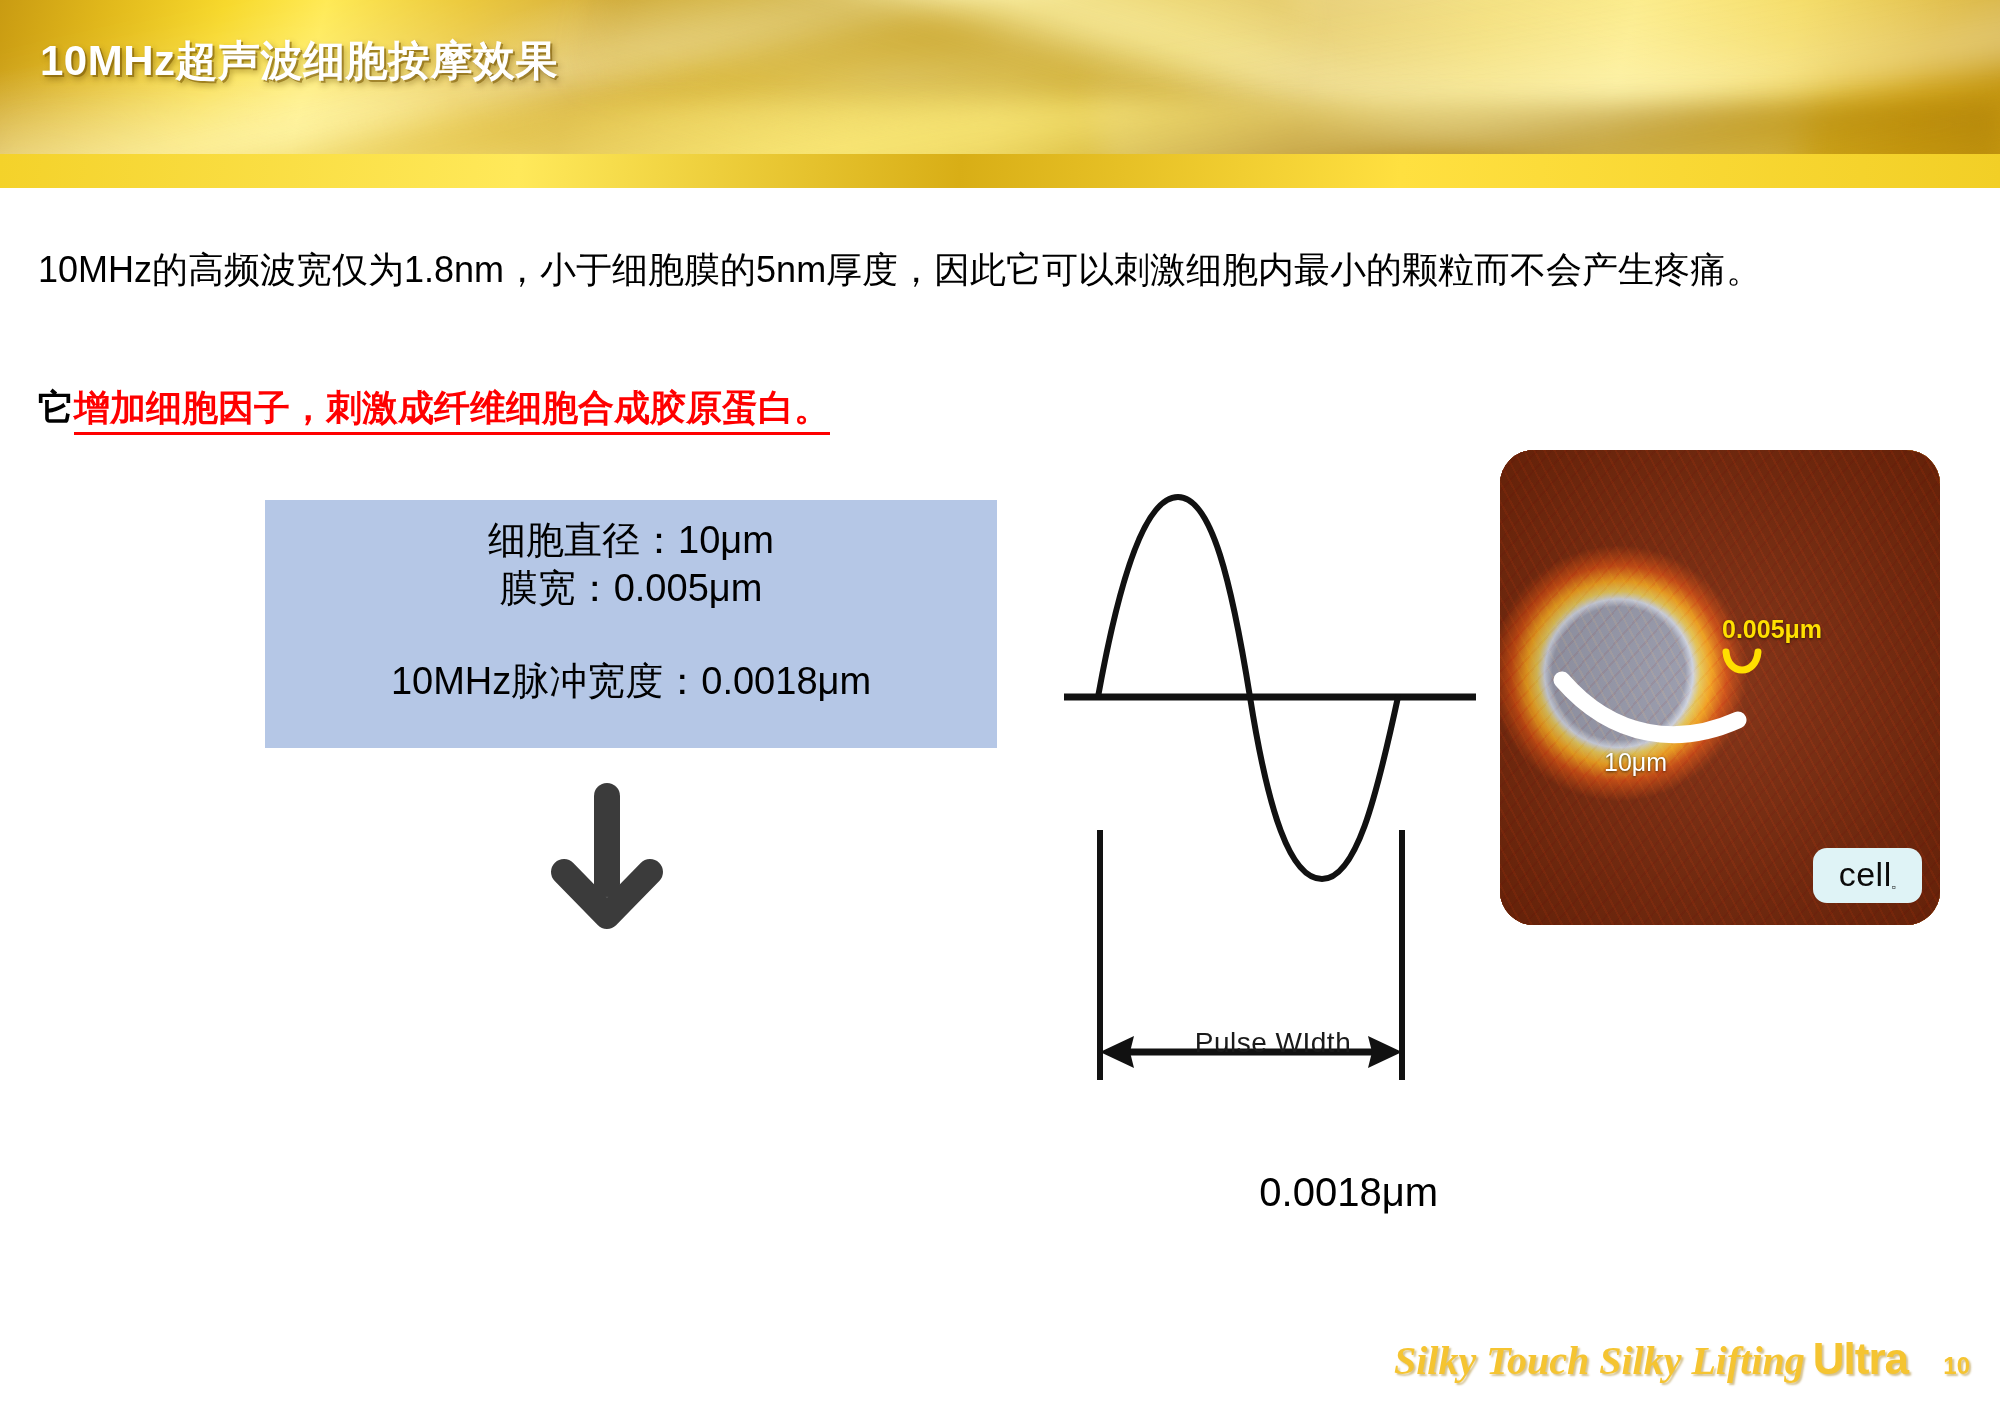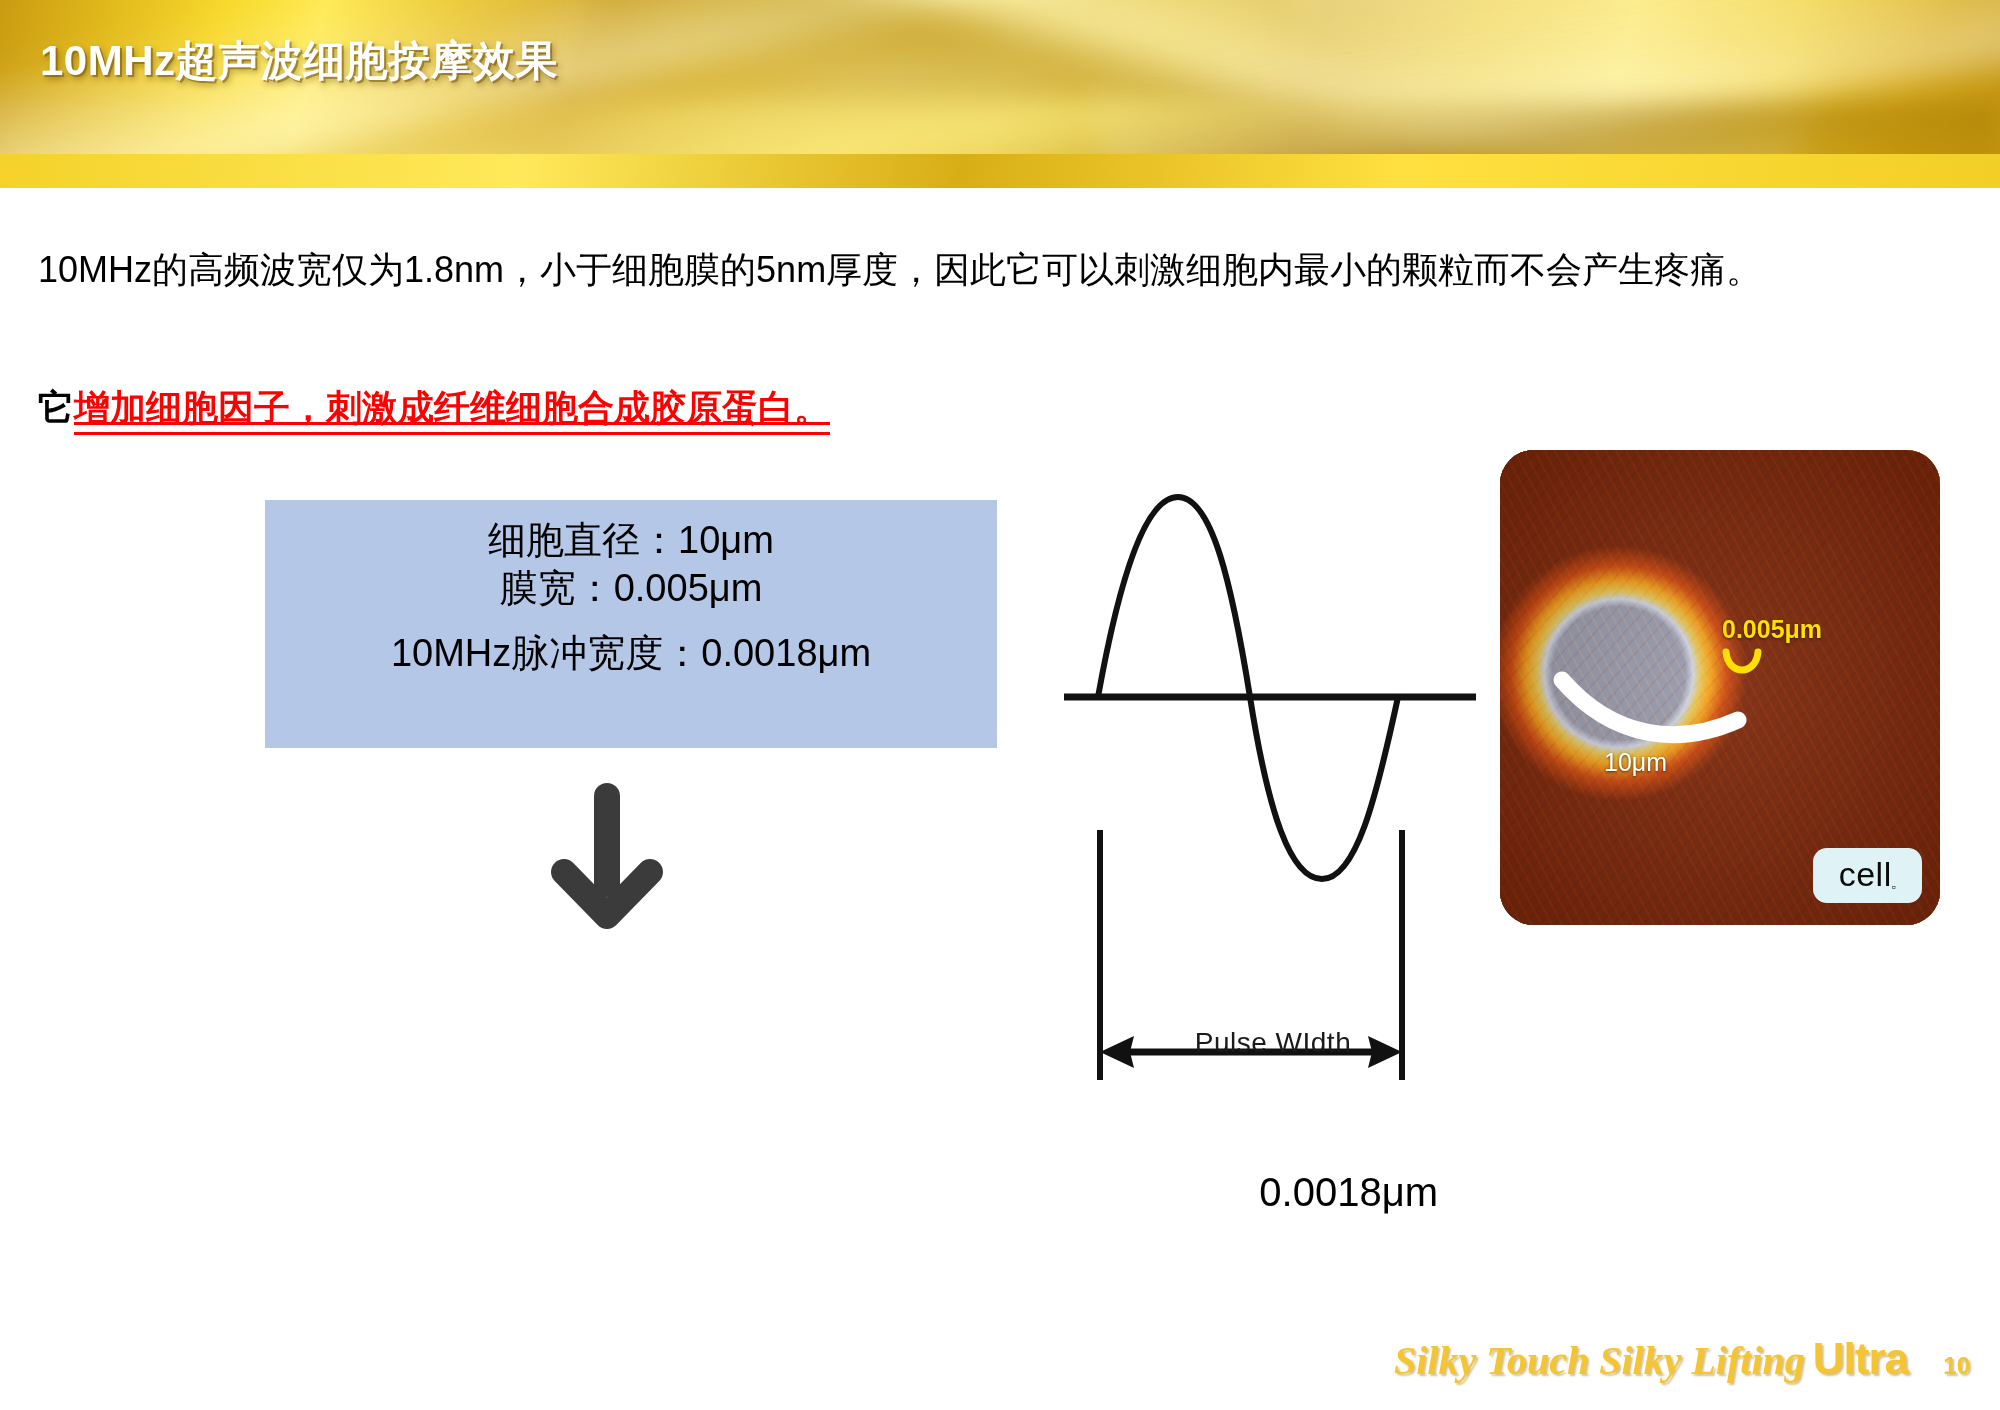--- a/index.html
+++ b/index.html
@@ -102,21 +102,20 @@
   }
   #para2 {
     left: 38px;
     top: 384px;
   }
   #para2 .blk { color: #000000; }
   #para2 .red {
     color: #ff0000;
     border-bottom: 3px solid #ff0000;
     padding-bottom: 4px;
-    text-decoration: underline;
   }
 
   
   .blue-box {
     position: absolute;
     background: #b5c7e6;
     box-sizing: border-box;
     text-align: center;
     color: #000000;
   }
@@ -125,21 +124,21 @@
     top: 500px;
     width: 732px;
     height: 248px;
   }
   #box-specs .line {
     font-size: 38px;
     line-height: 1.27;
     white-space: nowrap;
   }
   #box-specs .l1 { margin-top: 16px; }
-  #box-specs .l3 { margin-top: 16px; }
+  #box-specs .l3 { margin-top: 44px; }
 
   
   #flow-arrow {
     position: absolute;
     left: 542px;
     top: 780px;
     width: 130px;
     height: 160px;
   }
 

